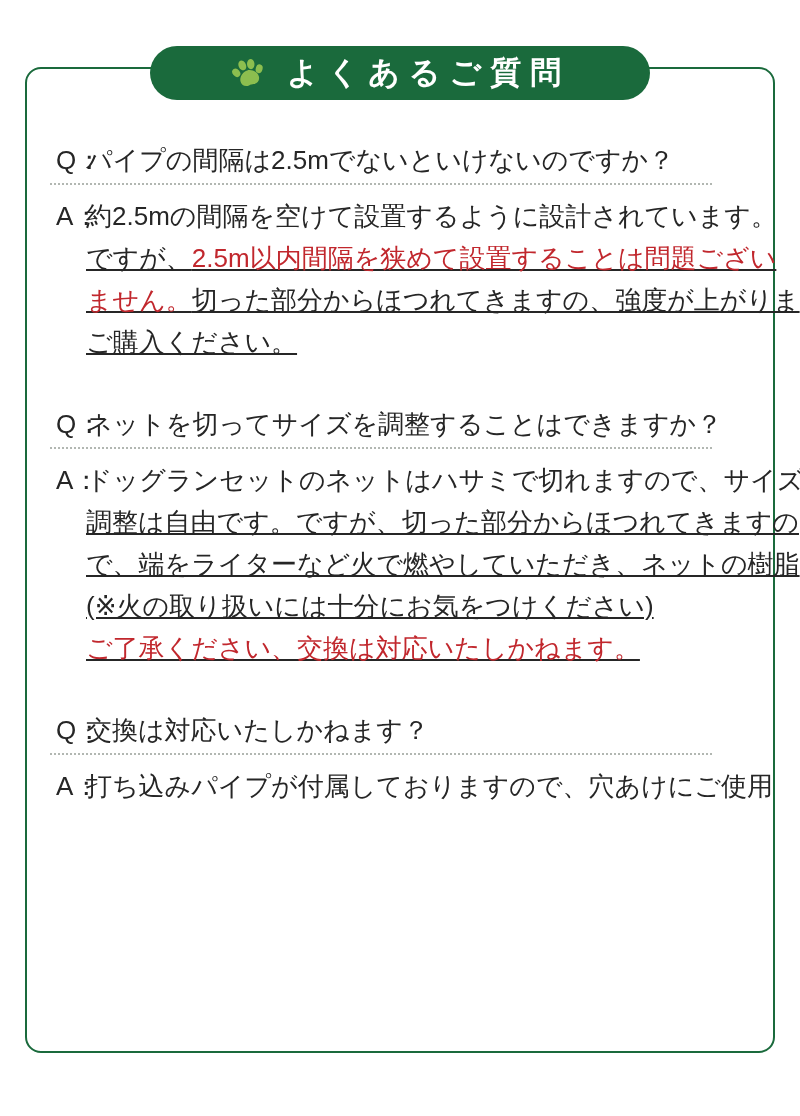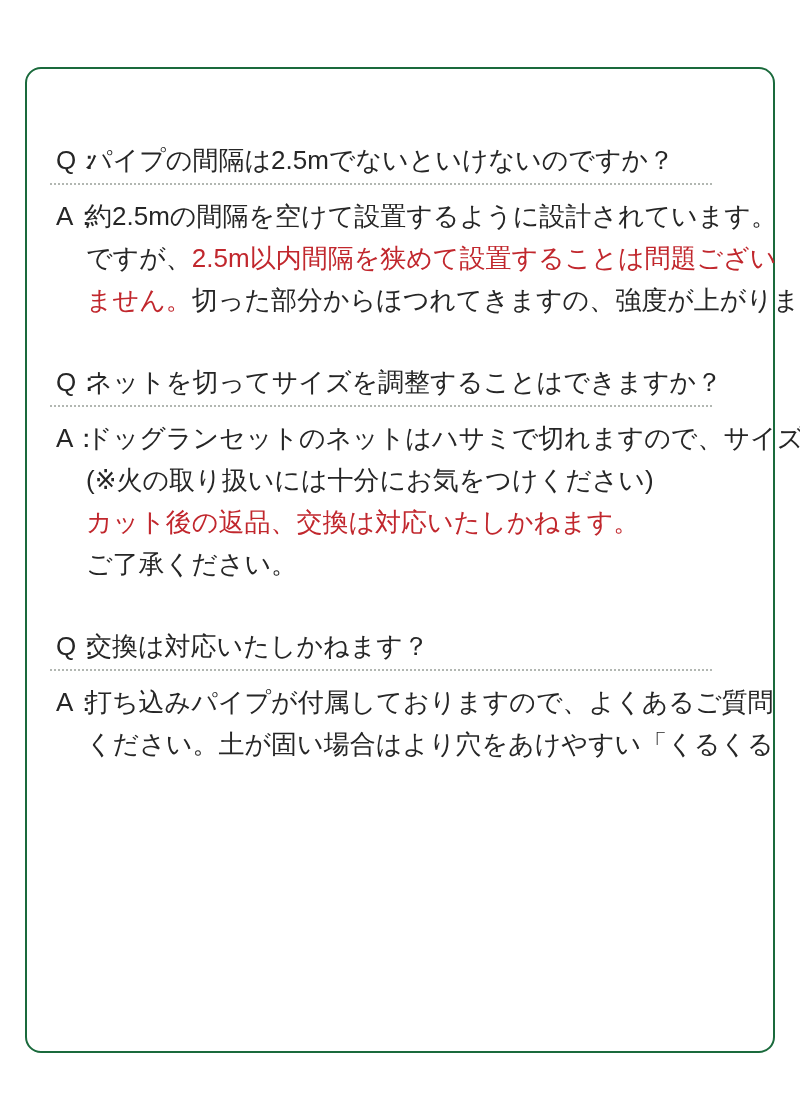--- a/index.html
+++ b/index.html
@@ -47,51 +47,64 @@
   }
   .pawicon{width:36px;height:34px;transform:rotate(-16deg);flex:0 0 auto;}
   .qa + .qa{margin-top:40px;}
   .line{
     font-size:26px;
     line-height:42px;
     color:var(--text);
     white-space:nowrap;
   }
   .prefix{display:inline-block;width:30px;}
-  .cont{padding-left:30px;}
+  .cont{padding-left:30px;text-decoration:underline;}
   .divider{
     height:0;
     border:none;
     border-bottom:2px dotted var(--dot);
     width:662px;
     margin:2px 0 10px -6px;
   }
   .red{color:var(--red);}
 </style>
 </head>
 <body>
 
 <div class="panel">
+  <div class="pill">
+    <svg class="pawicon" viewBox="0 0 100 100" aria-hidden="true">
+      <g fill="#8cbe4f">
+        <ellipse cx="17" cy="40" rx="10.5" ry="13.5" transform="rotate(-24 17 40)"></ellipse>
+        <ellipse cx="40" cy="24" rx="11" ry="15" transform="rotate(-8 40 24)"></ellipse>
+        <ellipse cx="65" cy="27" rx="11" ry="15" transform="rotate(12 65 27)"></ellipse>
+        <ellipse cx="85" cy="47" rx="10" ry="13" transform="rotate(32 85 47)"></ellipse>
+        <path d="M50 42 C63 42 78 54 78 68 C78 80 69 88 57 86 C53 85.3 47 85.3 43 86 C31 88 22 80 22 68 C22 54 37 42 50 42 Z"></path>
+      </g>
+    </svg>
+    <span class="title">よくあるご質問</span>
+  </div>
 
   <div>
       <section class="qa">
         <div class="line qline"><span class="prefix">Q：</span><span>パイプの間隔は2.5mでないといけないのですか？</span></div>
         <div class="divider"></div>
         <div class="line afirst"><span class="prefix">A：</span><span>約2.5mの間隔を空けて設置するように設計されています。</span></div>
         <div class="line cont"><span>ですが、</span><span class="red">2.5m以内間隔を狭めて設置することは問題ござい</span></div>
         <div class="line cont"><span class="red">ません。</span><span>切った部分からほつれてきますの、強度が上がりま</span></div>
+        <div class="line cont"><span>ご購入ください。</span></div>
       </section>
       <section class="qa">
         <div class="line qline"><span class="prefix">Q：</span><span>ネットを切ってサイズを調整することはできますか？</span></div>
         <div class="divider"></div>
         <div class="line afirst"><span class="prefix">A：</span><span>ドッグランセットのネットはハサミで切れますので、サイズ</span></div>
+        <div class="line cont"><span>調整は自由です。ですが、切った部分からほつれてきますの</span></div>
+        <div class="line cont"><span>で、端をライターなど火で燃やしていただき、ネットの樹脂</span></div>
         <div class="line cont"><span>(※火の取り扱いには十分にお気をつけください)</span></div>
-        <div class="line cont"><span class="red"> カット後の返品、交換は対応いたしかねます。</span></div>
-        <div class="line cont"><span>ご了承ください。</span></div>
+        <div class="line cont"><span class="red"> ご了承ください、交換は対応いたしかねます。</span></div>
       </section>
       <section class="qa">
         <div class="line qline"><span class="prefix">Q：</span><span>交換は対応いたしかねます？</span></div>
         <div class="divider"></div>
-        <div class="line afirst"><span class="prefix">A：</span><span>打ち込みパイプが付属しておりますので、よくあるご質問</span></div>
-        <div class="line cont"><span>ください。土が固い場合はより穴をあけやすい「くるくる</span></div>
+        <div class="line afirst"><span class="prefix">A：</span><span>打ち込みパイプが付属しておりますので、穴あけにご使用</span></div>
       </section>
     </div>
 </div>
 
 </body></html>

